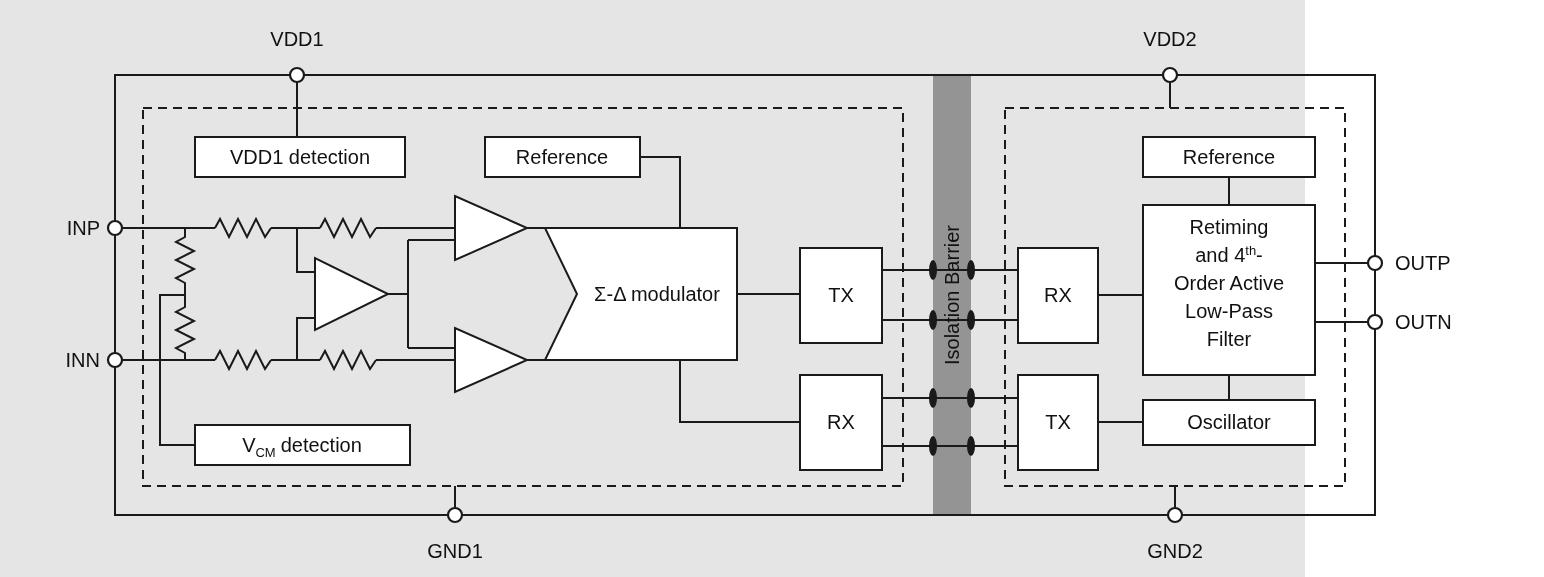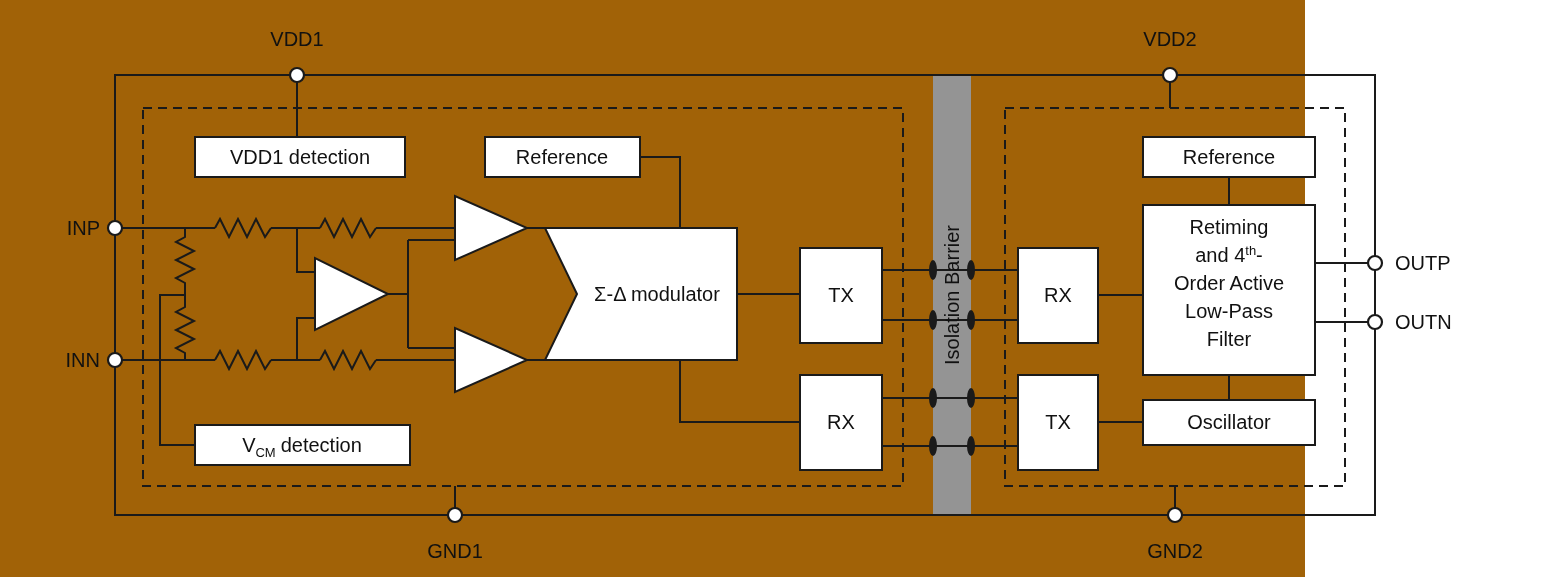--- a/index.html
+++ b/index.html
@@ -1,16 +1,16 @@
 <!DOCTYPE html>
 <html><head>
 <meta charset="utf-8">
 <style>
   html,body{margin:0;padding:0;background:#ffffff;}
-  .stage{position:relative;width:1305px;height:577px;background:#a16207;}
+  .stage{position:relative;width:1305px;height:577px;background:#e5e5e5;}
   svg{font-family:"Liberation Sans","DejaVu Sans",sans-serif;font-size:20px;fill:#111;}
   .outline{fill:none;stroke:#1a1a1a;stroke-width:2;}
   .dashed{fill:none;stroke:#1a1a1a;stroke-width:2;stroke-dasharray:9 6;}
   .wire{fill:none;stroke:#1a1a1a;stroke-width:2;stroke-linejoin:miter;}
   .box{fill:#ffffff;stroke:#1a1a1a;stroke-width:2;}
   .pin{fill:#ffffff;stroke:#1a1a1a;stroke-width:2.2;}
   .cap{fill:#1a1a1a;stroke:none;}
   .lbl{fill:#111;}
 </style>
 </head>

